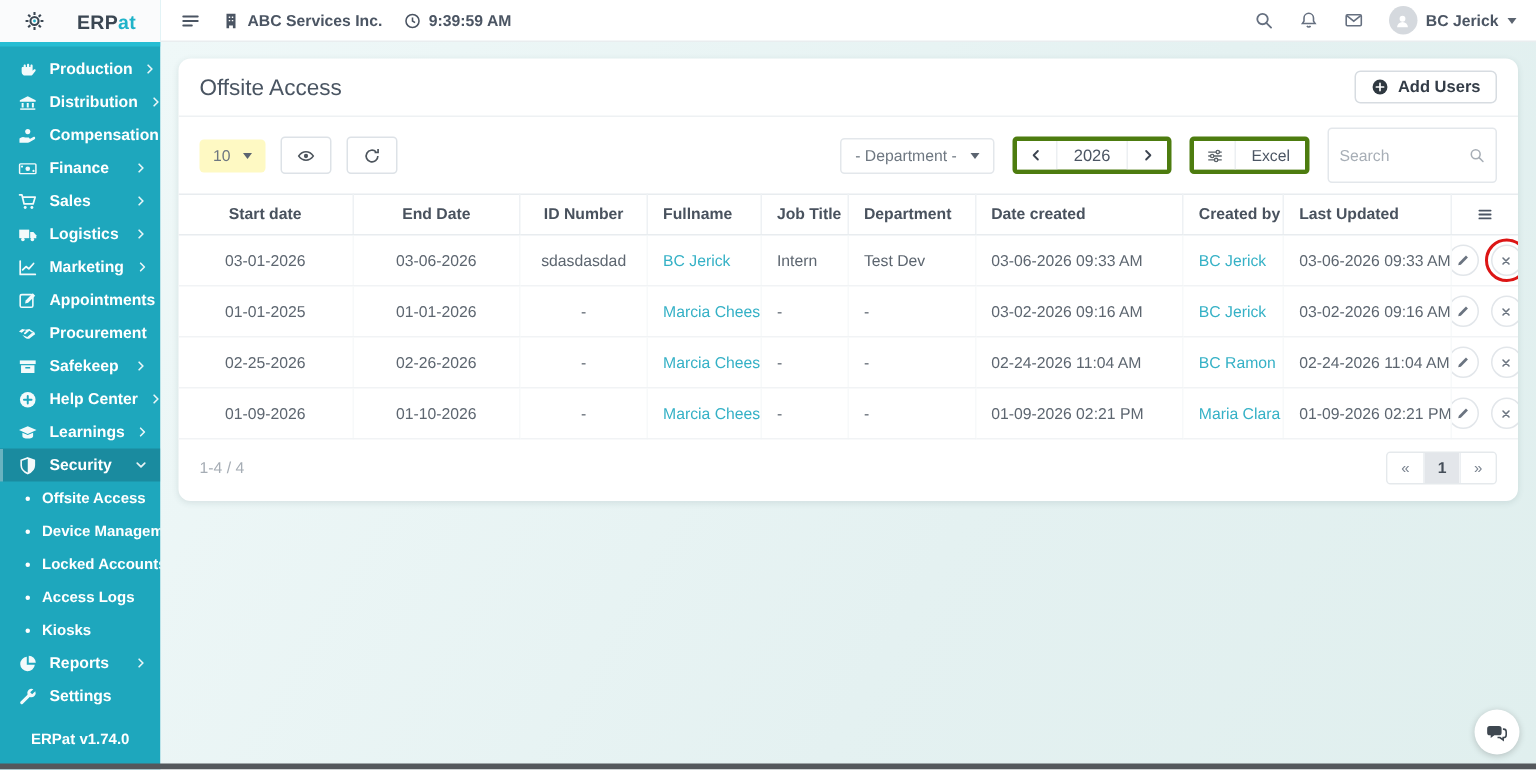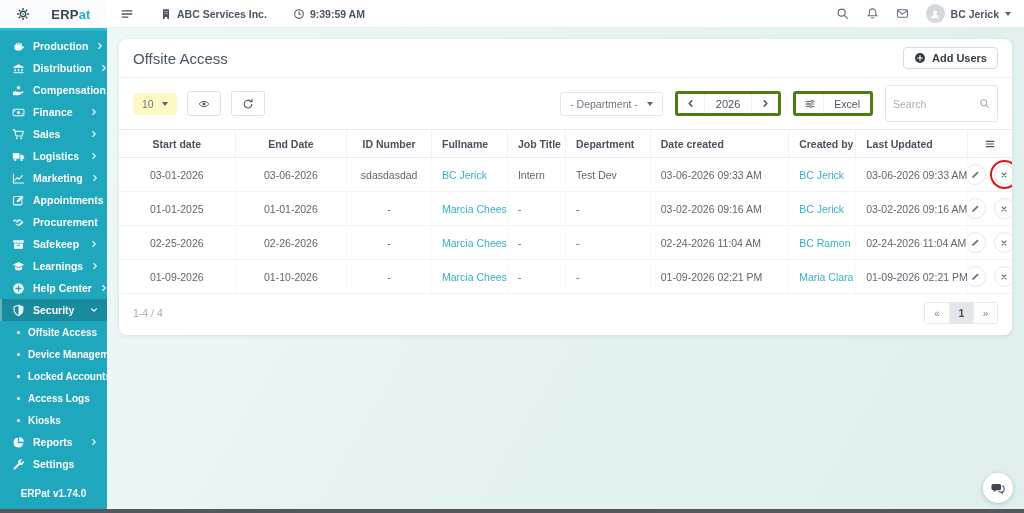--- a/index.html
+++ b/index.html
@@ -20,21 +20,21 @@
   .side-item .lbl{flex:1}
   .side-item .chev{width:8px;height:8px;flex:0 0 8px;display:inline-flex;opacity:.9}
   .side-item.active{background:#1a8b9f;box-shadow:inset 2px 0 0 rgba(255,255,255,.35)}
   .sub-item{height:22px;display:flex;align-items:center;gap:8px;padding-left:17px;font-size:10px;font-weight:600;color:#fff;cursor:pointer;white-space:nowrap}
   .bullet{width:3px;height:3px;border-radius:50%;background:#fff;flex:0 0 3px}
   .side-footer{font-size:10px;font-weight:600;color:#fff;text-align:center;padding:8px 0 14px}
   .icn svg{width:100%;height:100%;display:block}
 
   
   .main{flex:1;display:flex;flex-direction:column;min-width:0;position:relative}
-  .topbar{height:28px;flex:0 0 28px;background:#fff;border-bottom:1px solid #e9edef;display:flex;align-items:center;padding:0 13px;gap:26px}
+  .topbar{height:28px;flex:0 0 28px;background:#fff;border-bottom:1px solid #e9edef;display:flex;align-items:center;padding:0 13px;gap:14px}
   .tb-group{display:flex;align-items:center;gap:5px;font-size:10.5px;font-weight:700;color:#4b5563}
   .tb-icon{width:12px;height:12px;display:inline-flex;color:#4b5563}
   .toggle{width:14px;height:14px;display:inline-flex;color:#4b5563;cursor:pointer}
   .tb-right{margin-left:auto;display:flex;align-items:center;gap:17px}
   .tb-right>.tb-icon{width:13px;height:13px;color:#667080;cursor:pointer}
   .user{display:flex;align-items:center;gap:6px;cursor:pointer}
   .avatar{width:19px;height:19px;border-radius:50%;background:#d5d9de;display:flex;align-items:center;justify-content:center;color:#fff;overflow:hidden}
   .avatar .icn{width:12px;height:12px}
   .user-name{font-size:10.5px;font-weight:700;color:#4b5563}
   .caret{width:0;height:0;border-left:3.5px solid transparent;border-right:3.5px solid transparent;border-top:4px solid #5b6470}
@@ -238,40 +238,40 @@
           </span>
           <span class="lbl">Safekeep</span>
           <span class="chev icn">
             <svg viewBox="0 0 16 16" fill="none" stroke="currentColor" stroke-width="2.2" stroke-linecap="round" stroke-linejoin="round">
               <path d="M5.5 3l5 5-5 5"></path>
             </svg>
           </span>
         </div>
         <div class="side-item">
           <span class="icn">
-            <svg viewBox="0 0 16 16" fill="currentColor">
-              <path d="M8 2.6L.8 5.8 8 9l7.2-3.2z"></path>
-              <path d="M3.6 7.9v2.9c0 1.1 2 2 4.4 2s4.4-.9 4.4-2V7.9L8 9.9z"></path>
-            </svg>
-          </span>
-          <span class="lbl">Learnings</span>
-          <span class="chev icn">
-            <svg viewBox="0 0 16 16" fill="none" stroke="currentColor" stroke-width="2.2" stroke-linecap="round" stroke-linejoin="round">
-              <path d="M5.5 3l5 5-5 5"></path>
-            </svg>
-          </span>
-        </div>
-        <div class="side-item">
-          <span class="icn">
             <svg viewBox="0 0 16 16">
               <circle cx="8" cy="8" r="6.4" fill="currentColor"></circle>
               <path d="M8 4.9v6.2M4.9 8h6.2" stroke="#1ea7be" stroke-width="1.6" stroke-linecap="round"></path>
             </svg>
           </span>
           <span class="lbl">Help Center</span>
+          <span class="chev icn">
+            <svg viewBox="0 0 16 16" fill="none" stroke="currentColor" stroke-width="2.2" stroke-linecap="round" stroke-linejoin="round">
+              <path d="M5.5 3l5 5-5 5"></path>
+            </svg>
+          </span>
+        </div>
+        <div class="side-item">
+          <span class="icn">
+            <svg viewBox="0 0 16 16" fill="currentColor">
+              <path d="M8 2.6L.8 5.8 8 9l7.2-3.2z"></path>
+              <path d="M3.6 7.9v2.9c0 1.1 2 2 4.4 2s4.4-.9 4.4-2V7.9L8 9.9z"></path>
+            </svg>
+          </span>
+          <span class="lbl">Learnings</span>
           <span class="chev icn">
             <svg viewBox="0 0 16 16" fill="none" stroke="currentColor" stroke-width="2.2" stroke-linecap="round" stroke-linejoin="round">
               <path d="M5.5 3l5 5-5 5"></path>
             </svg>
           </span>
         </div>
         <div class="side-item active">
           <span class="icn">
             <svg viewBox="0 0 16 16">
               <path d="M8 1.6l5.4 1.9v4c0 3.6-2.9 5.7-5.4 6.9C5.5 13.2 2.6 11.1 2.6 7.5v-4z" fill="none" stroke="currentColor" stroke-width="1.3"></path>

